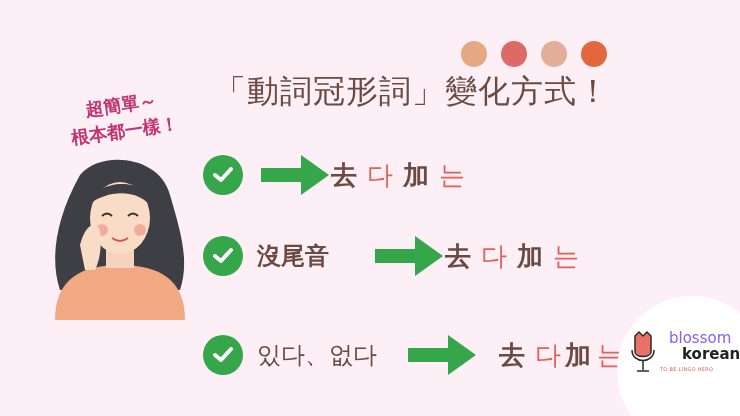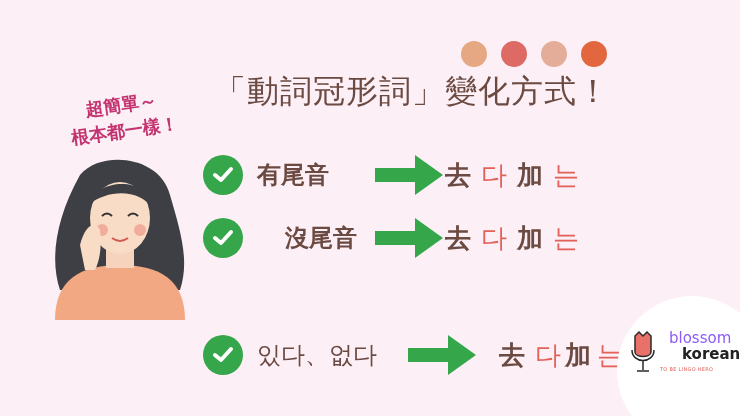--- a/index.html
+++ b/index.html
@@ -73,33 +73,32 @@
   <path d="M72 88 q8 6 16 0" stroke="#d05a50" stroke-width="2" fill="none"></path>
   <path d="M40 95 C45 75 55 70 60 80 C62 95 60 110 55 120 L45 120 Z" fill="#f8dcc6"></path>
 </svg>
 
 <div class="row" style="top:153px;">
   <div class="check">
     <svg width="22" height="18" viewBox="0 0 22 18">
         <path d="M3 9 L9 14 L19 3" stroke="#fff" stroke-width="4" fill="none" stroke-linecap="round" stroke-linejoin="round"></path>
       </svg>
   </div>
-  <span class="label" style="width:100px;">有尾音</span>
   <svg class="arrow" width="70" height="44" viewBox="0 0 70 44" style="margin-left:18px;">
       <path d="M0 15 H40 V2 L68 22 L40 42 V29 H0 Z" fill="#35a64a"></path>
     </svg>
   <div class="result">
     <span class="brown">去</span>
     <span class="red" style="margin-left:10px;">다</span>
     <span class="brown" style="margin-left:10px;">加</span>
     <span class="red" style="margin-left:10px;">는</span>
   </div>
 </div>
 
-<div class="row" style="top:216px;text-align:right;">
+<div class="row" style="top:234px;">
   <div class="check">
     <svg width="22" height="18" viewBox="0 0 22 18">
         <path d="M3 9 L9 14 L19 3" stroke="#fff" stroke-width="4" fill="none" stroke-linecap="round" stroke-linejoin="round"></path>
       </svg>
   </div>
   <span class="label" style="width:100px;">沒尾音</span>
   <svg class="arrow" width="70" height="44" viewBox="0 0 70 44" style="margin-left:18px;">
       <path d="M0 15 H40 V2 L68 22 L40 42 V29 H0 Z" fill="#35a64a"></path>
     </svg>
   <div class="result">

